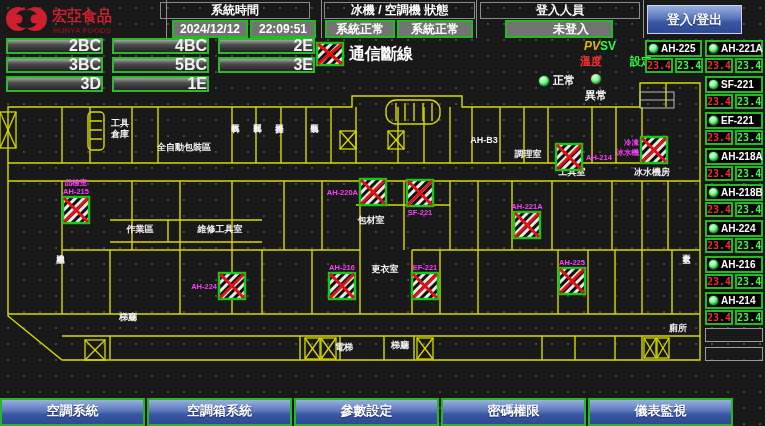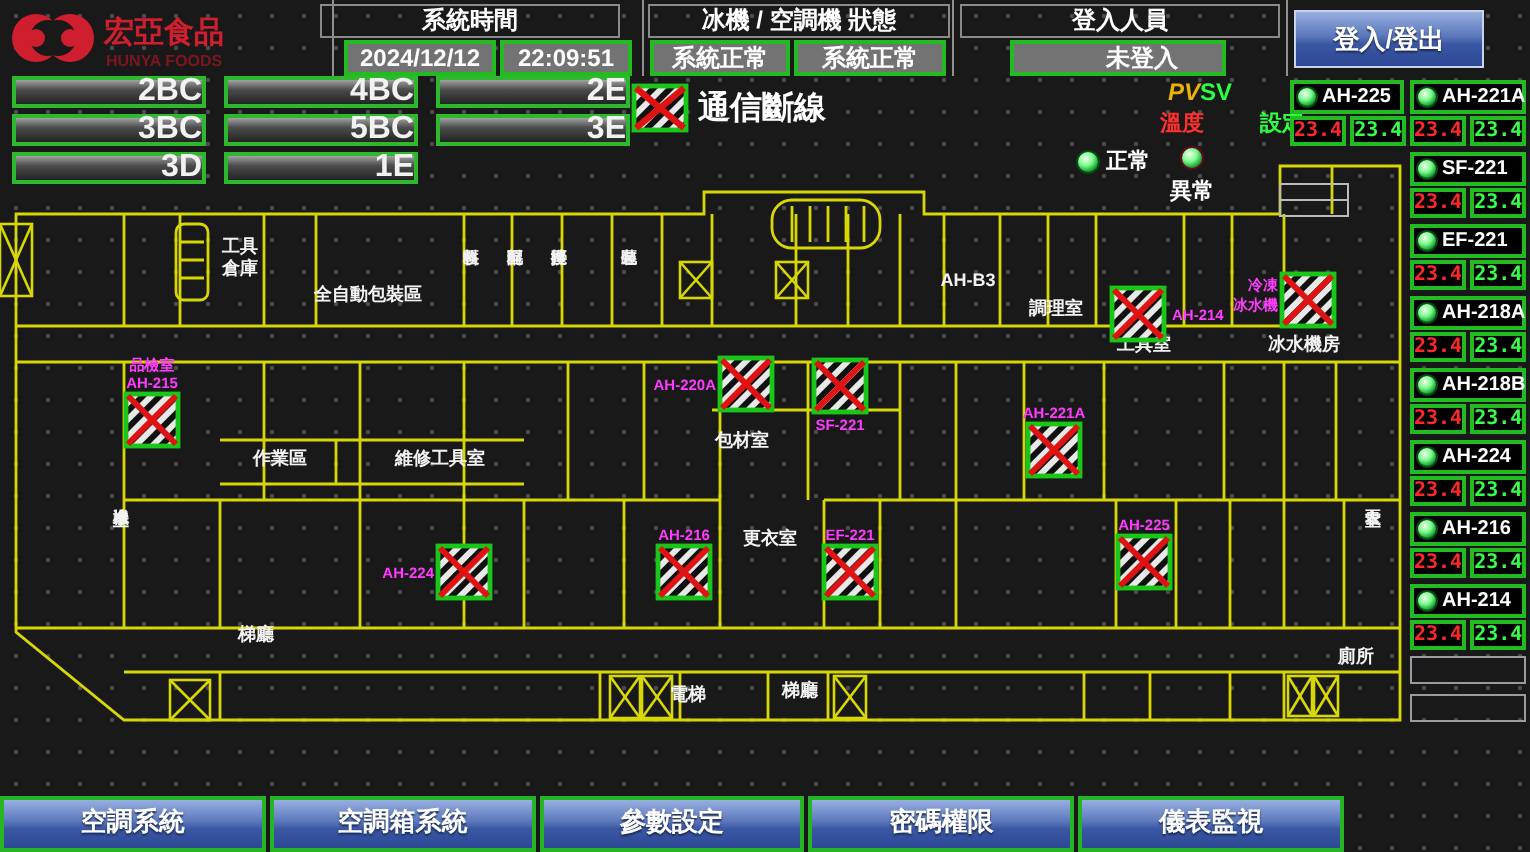--- a/index.html
+++ b/index.html
@@ -57,21 +57,21 @@
   .eq-name .txt{color:#fff;font-weight:bold;font-size:10px;white-space:nowrap;letter-spacing:0;}
   .eq-name .lamp{width:9px;height:9px;}
   .eq-vals{display:flex;gap:2px;margin-bottom:3px;}
   .eq-vals .pv,.eq-vals .sv{flex:1;height:11px;background:#000;border:2px solid #22bb22;
     font-family:"DejaVu Sans Mono",monospace;font-weight:bold;font-size:10px;line-height:11px;text-align:center;}
   .eq-vals .pv{color:#ff2828;}
   .eq-vals .sv{color:#35ff46;}
   .eq-empty{height:12px;border:1px solid #9a9aa0;margin-bottom:5px;}
 
   
-  #footer{position:absolute;left:0;top:398px;width:672px;height:28px;display:flex;gap:2px;z-index:2;}
+  #footer{position:absolute;left:0;top:398px;width:733px;height:28px;display:flex;gap:2px;z-index:2;}
   .menu-btn{flex:1;border:2px solid #25b525;font-size:13px;line-height:22px;}
 
   
   #logo{position:absolute;left:4px;top:2px;z-index:2;}
 
   
   .room-label{fill:#f2f2f2;font-family:"Liberation Sans",sans-serif;font-size:9px;font-weight:bold;}
   .dev-label{fill:#ff3bff;font-family:"Liberation Sans",sans-serif;font-size:7.5px;font-weight:bold;}
 </style>
 </head>

